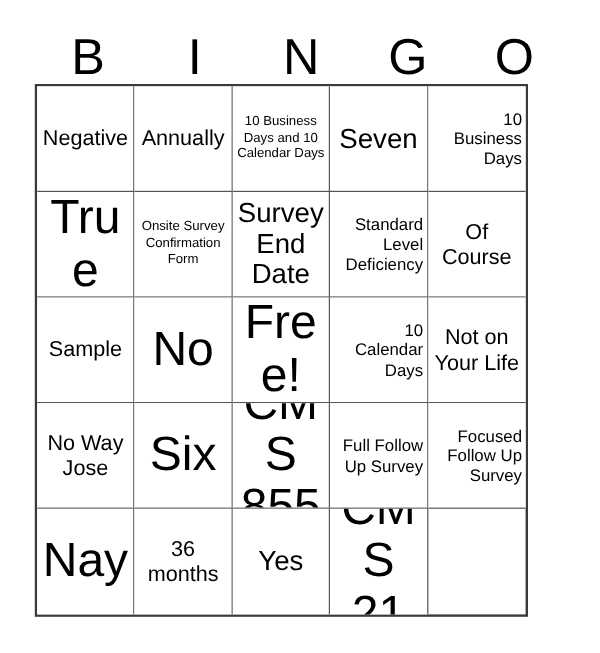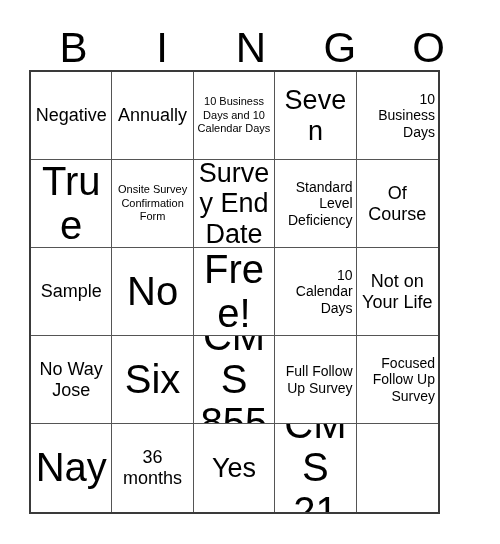--- a/index.html
+++ b/index.html
@@ -72,21 +72,21 @@
   .cell-text {
     display: block;
     width: 100%;
     line-height: 1.12;
     word-wrap: break-word;
   }
   
   .fs-xs .cell-text { font-size: 11px; line-height: 1.22; }
   .fs-sm .cell-text { font-size: 14px; line-height: 1.18; text-align: right; }
   .fs-md .cell-text { font-size: 18px; line-height: 1.14; }
-  .fs-lg .cell-text { font-size: 27px; line-height: 1.12; }
+  .fs-lg .cell-text { font-size: 23px; line-height: 1.12; }
   .fs-xl .cell-text { font-size: 40px; line-height: 1.08; }
 </style>
 </head>
 <body>
 
 <div id="card">
 
   <div id="header-row">
       <div class="header-letter">B</div>
       <div class="header-letter">I</div>

